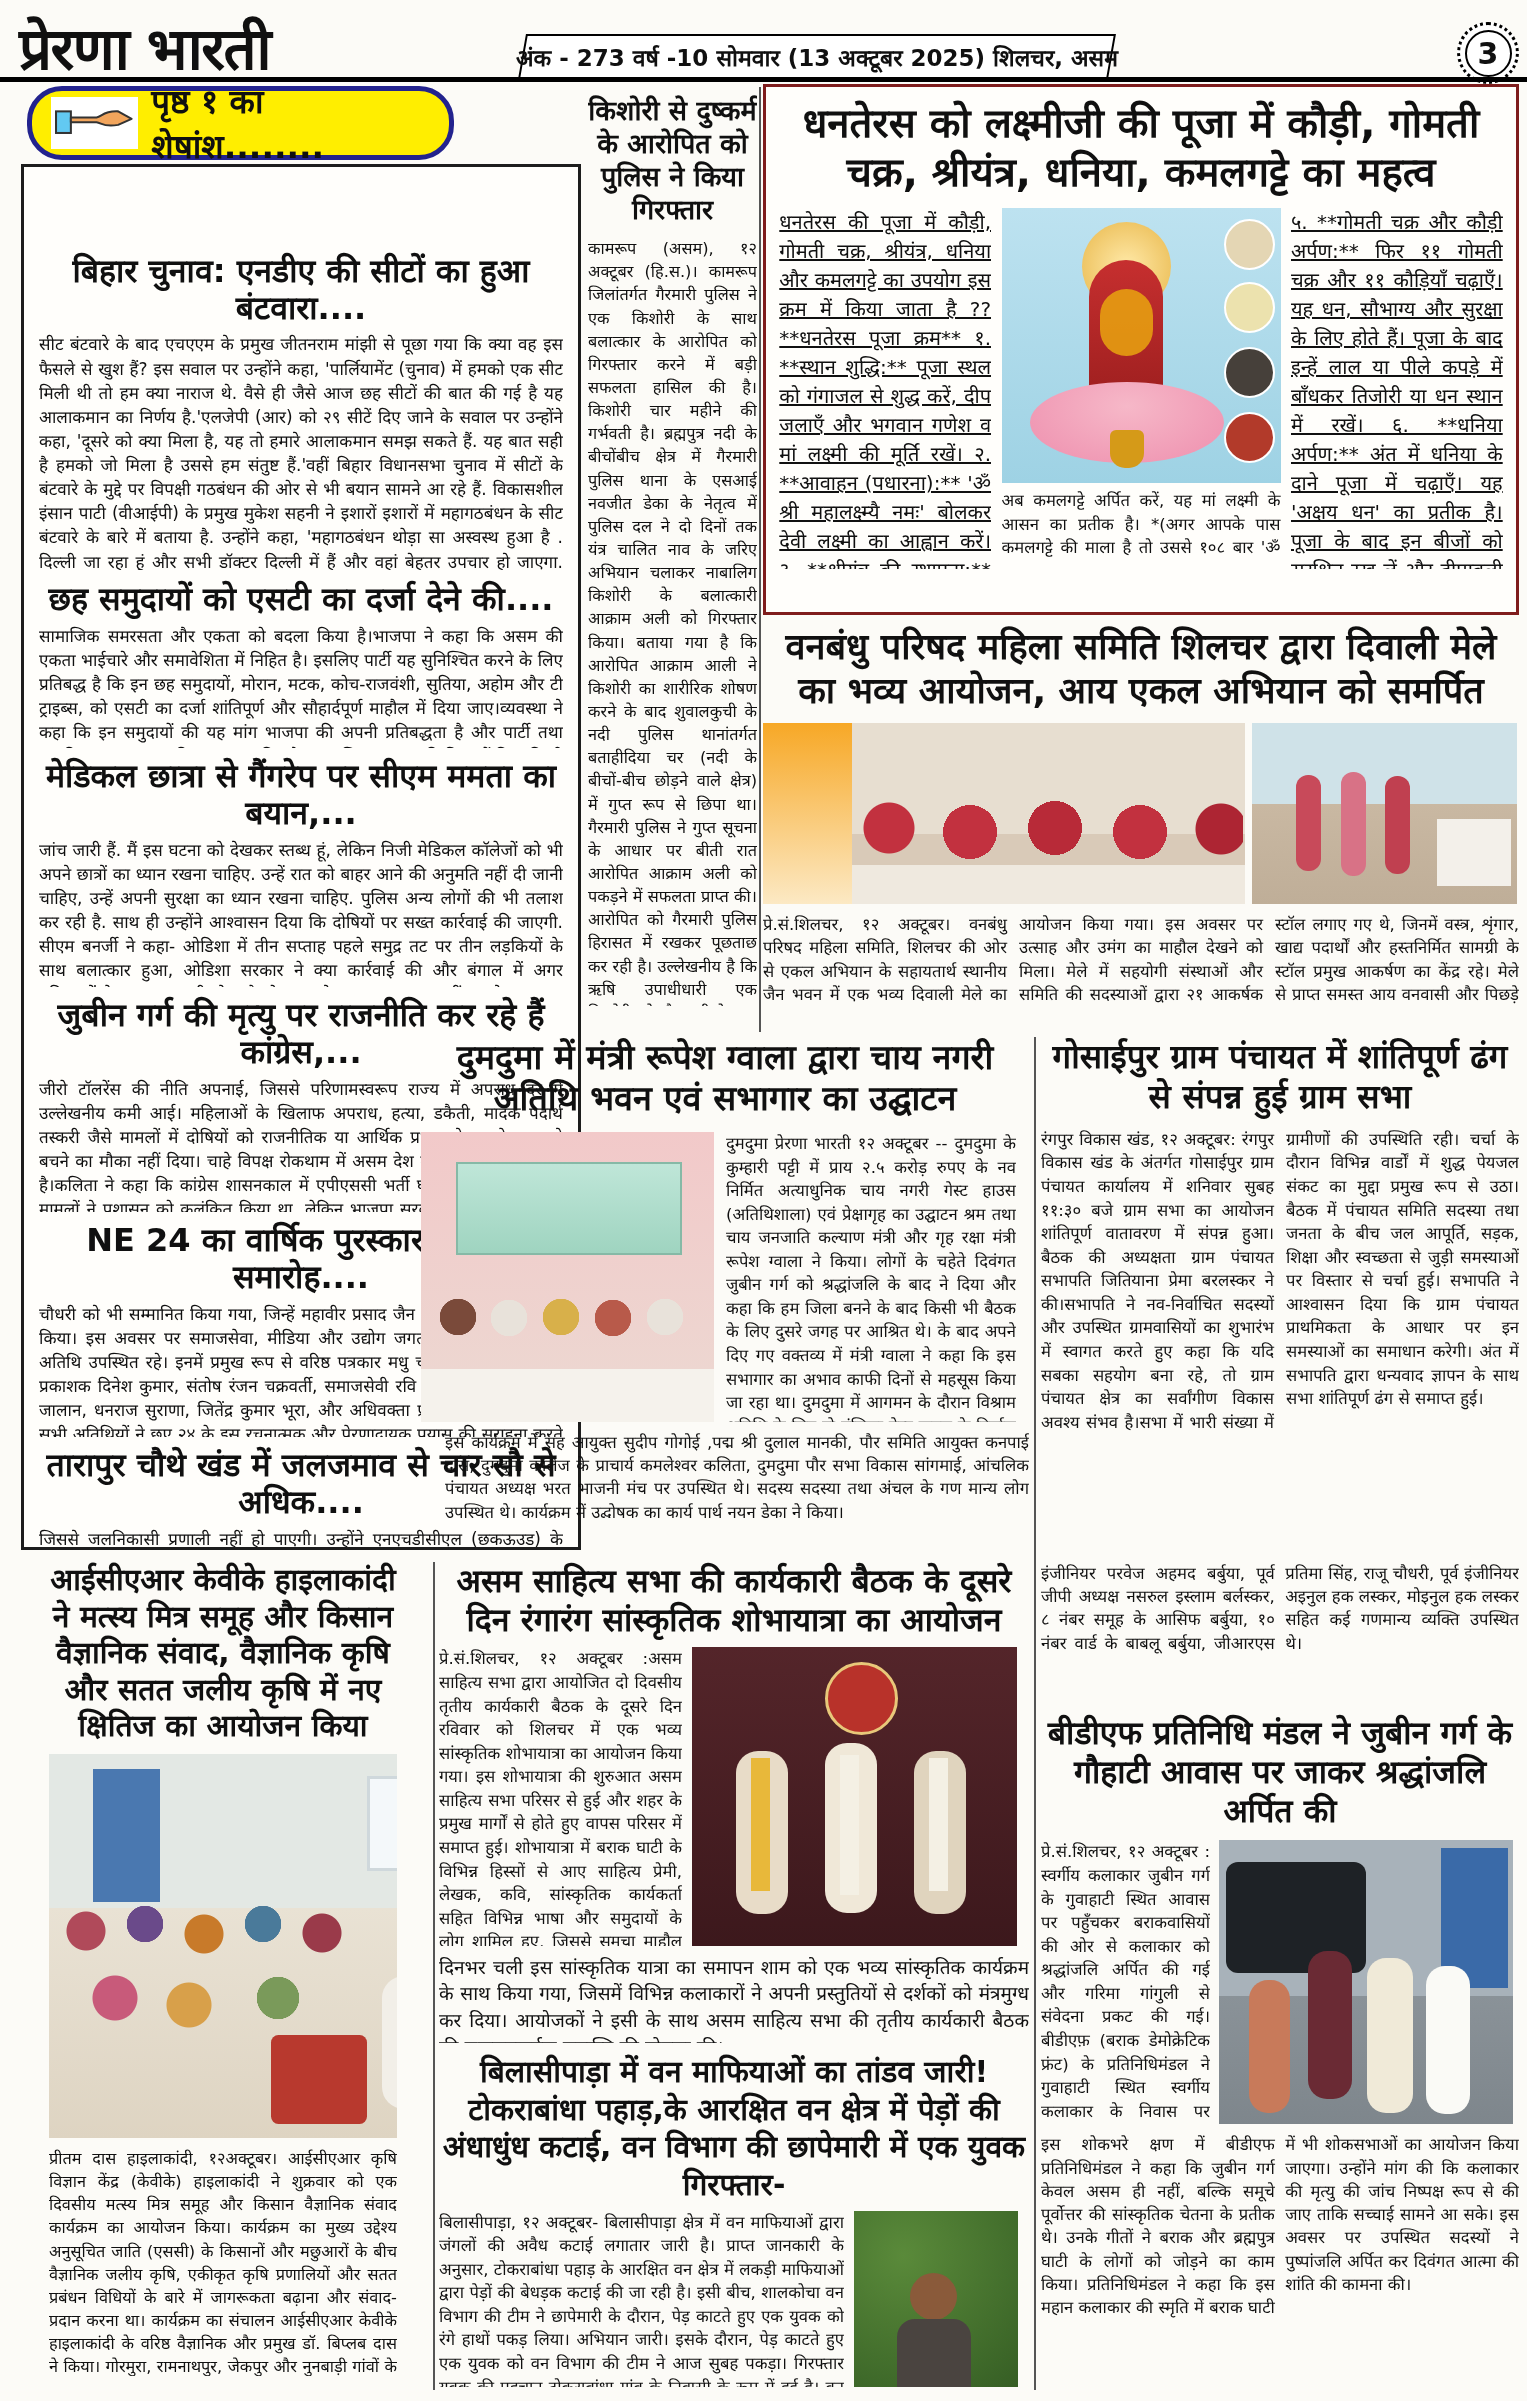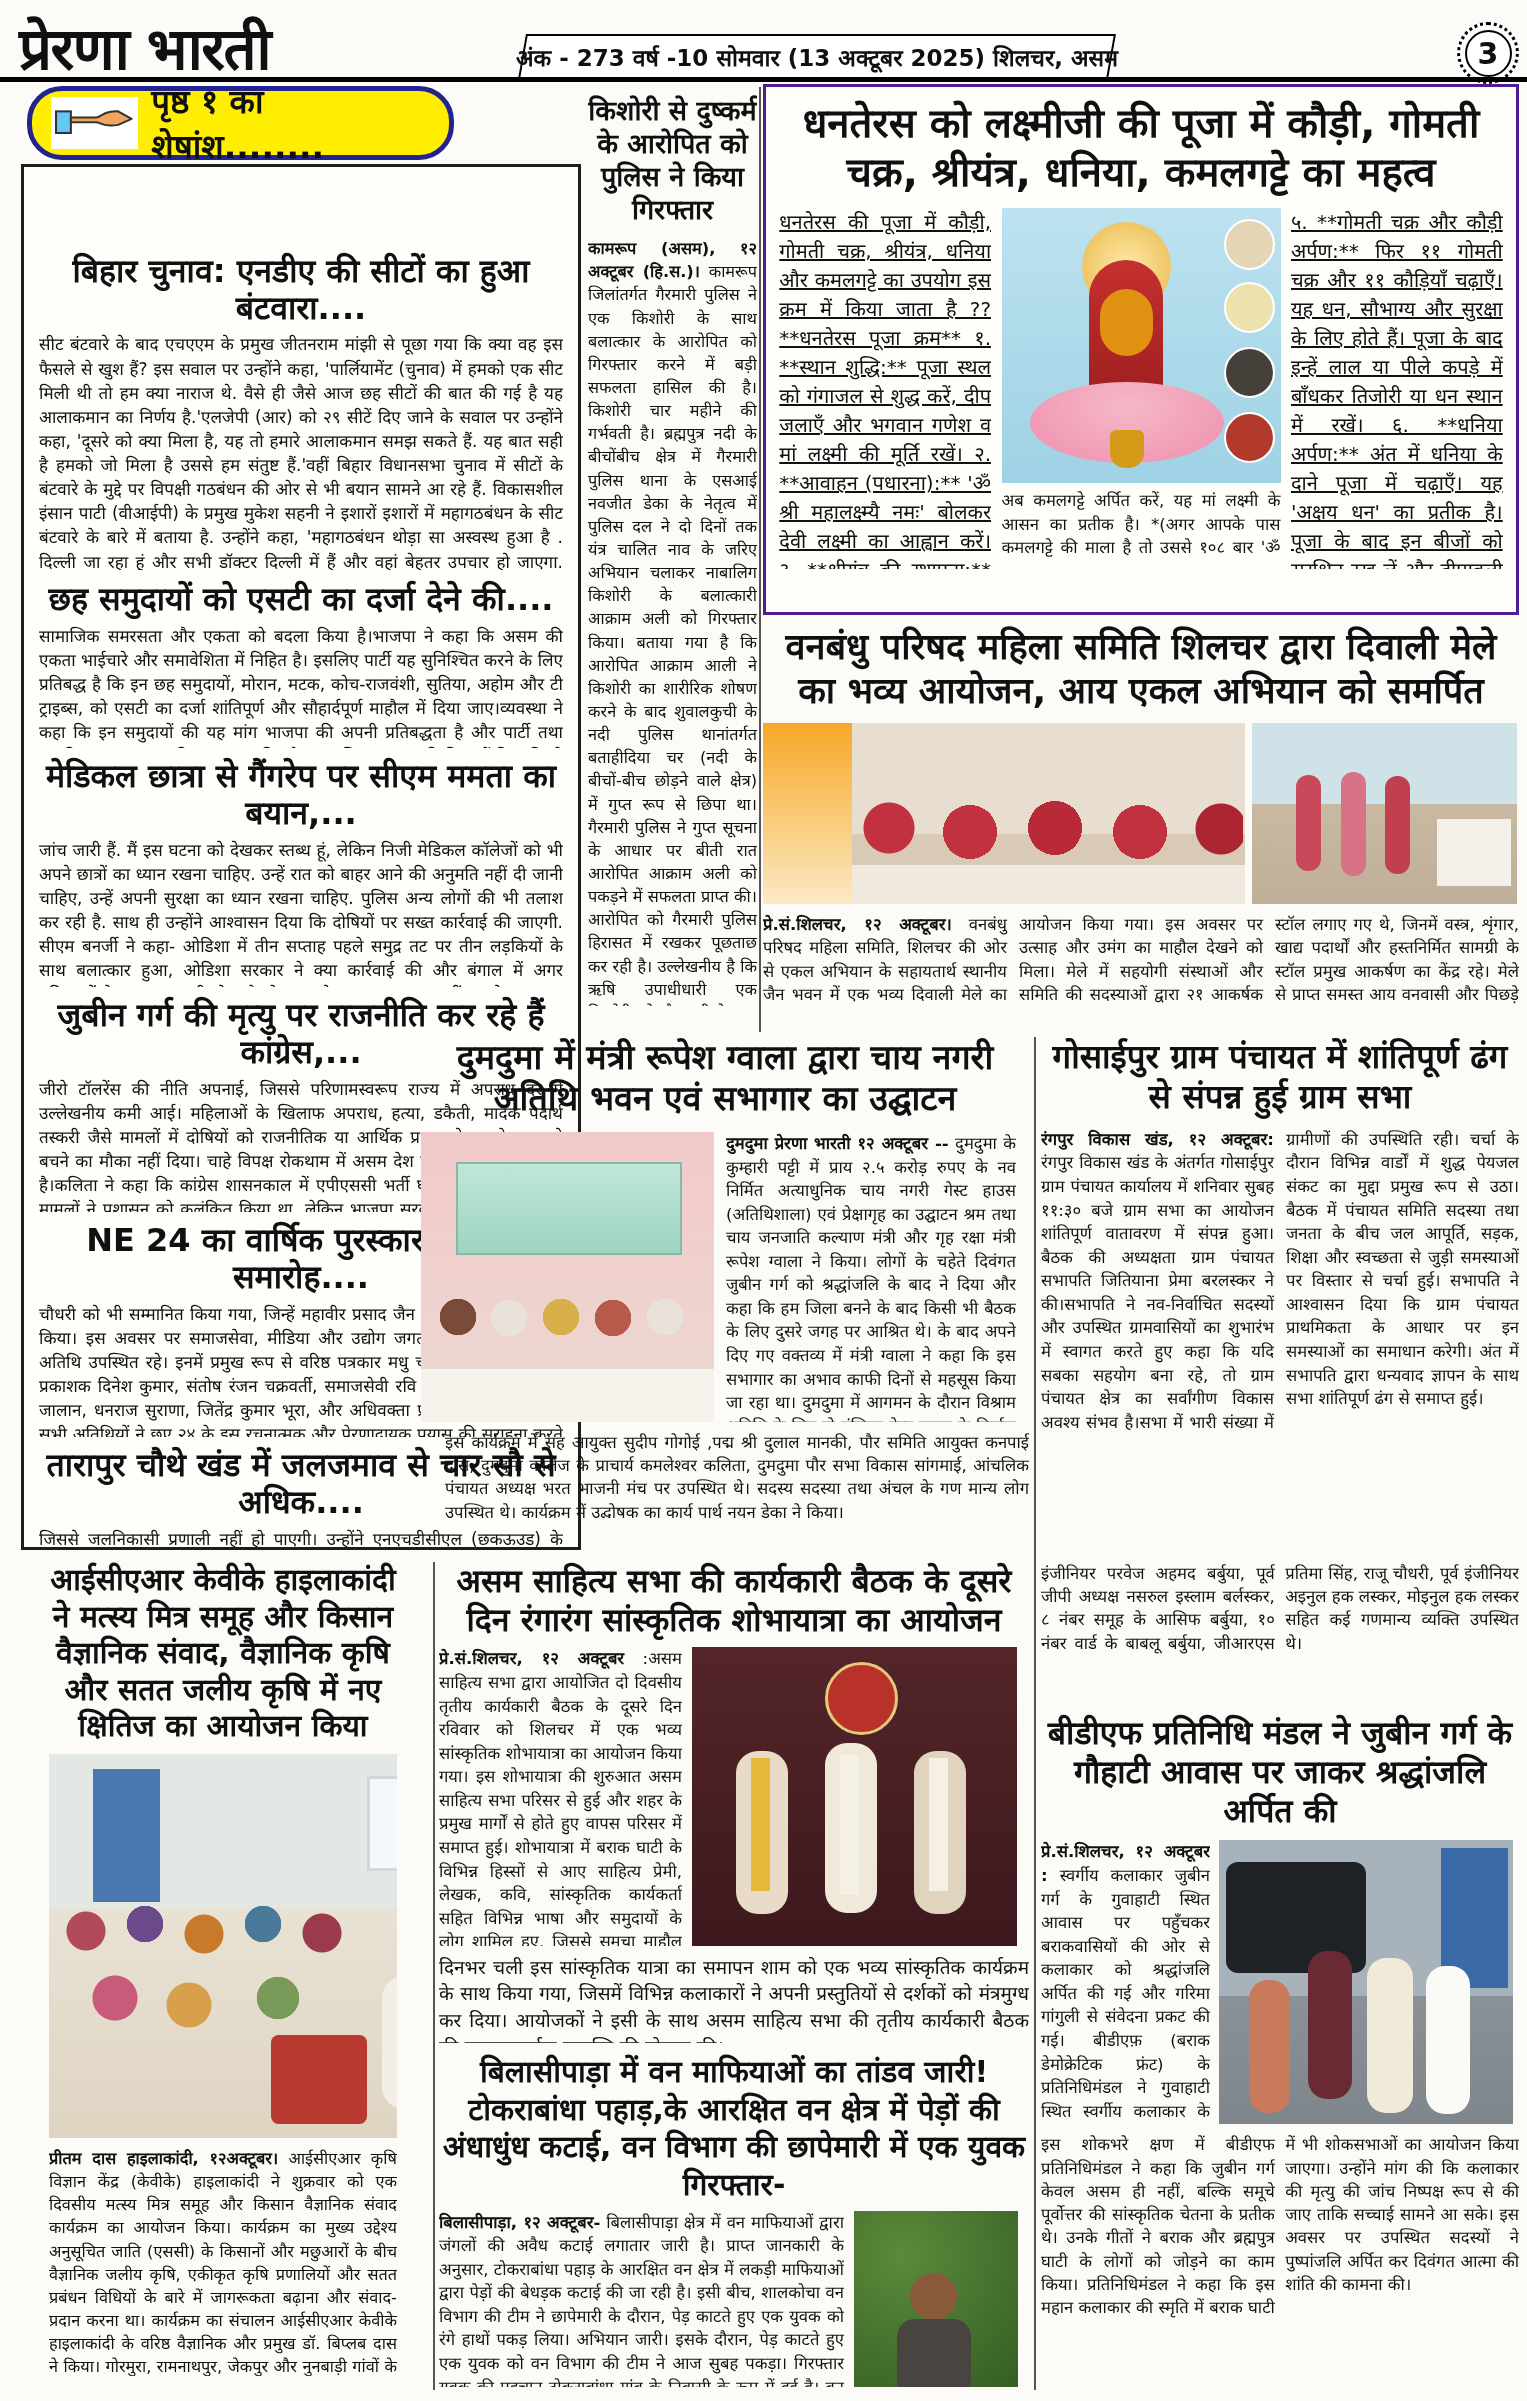--- a/index.html
+++ b/index.html
@@ -12,37 +12,37 @@
   #date-box{left:522px;top:34px;width:586px;height:41px;border:2.2px solid #000;background:#fff;
             transform:skewX(-10deg);display:flex;align-items:center;justify-content:center;}
   #date-box span{transform:skewX(10deg);font-size:23px;font-weight:700;white-space:nowrap;}
   #page-badge{right:9px;top:22px;width:56px;height:56px;border:3px dotted #000;border-radius:50%;
               display:flex;align-items:center;justify-content:center;background:#fff;}
   #page-badge .inner{width:43px;height:43px;border:2.2px solid #000;border-radius:50%;
               display:flex;align-items:center;justify-content:center;font-size:30px;font-weight:800;}
   
   .hl{font-weight:800;text-align:center;line-height:1.22;}
   .body-txt{font-size:17px;line-height:1.42;text-align:justify;overflow:hidden;}
-  .byline{font-weight:700;}
+  .byline{font-weight:400;}
   .vline{background:#555;width:1.5px;}
   
   #cont-banner{left:27px;top:86px;width:427px;height:74px;background:#ffee00;
                border:5.2px solid #23238e;border-radius:35px;display:flex;align-items:center;
                gap:13.3px;padding:0 7.4px 0 19px;box-sizing:border-box;z-index:5;}
   #cont-banner .lbl{font-size:33px;font-weight:800;}
   #cont-box{left:21px;top:164px;width:560px;height:1386px;border:3px solid #1d1d1d;background:#fffefb;
             box-sizing:border-box;padding:10.4px 15px;overflow:hidden;}
   #cont-box h2{font-size:32px;font-weight:800;text-align:center;margin:10.4px 0 6px;line-height:1.15;}
   .cb{max-height:140px;}
   
   #kishori{left:588px;top:89px;width:169px;height:943px;overflow:hidden;}
   #kishori .hl{font-size:27px;margin:6px 0 10.4px;}
   #kishori .body-txt{font-size:16.3px;height:769px;}
   
-  #dhan-box{left:763px;top:84px;width:756px;height:531px;border:3px solid #4c1d95;background:#fffefb;
+  #dhan-box{left:763px;top:84px;width:756px;height:531px;border:3px solid #7f1d1d;background:#fffefb;
             box-sizing:border-box;padding:7.4px 13.3px;overflow:hidden;}
   #dhan-box .hl{font-size:40px;margin:4.4px 0 12px;}
   #dhan-cols{display:flex;gap:10.4px;}
   .dhan-col{width:220px;font-size:20px;line-height:1.45;text-align:justify;height:361px;overflow:hidden;text-decoration:underline;}
   #dhan-center{width:279px;}
   #dhan-caption{font-size:16.6px;line-height:1.4;text-align:justify;margin-top:6px;height:71px;overflow:hidden;}
   
   #vanb{left:763px;top:625px;width:756px;height:408px;overflow:hidden;}
   #vanb .hl{font-size:36px;}
   #vanb-photos{display:flex;gap:7.4px;margin-top:10.4px;}

